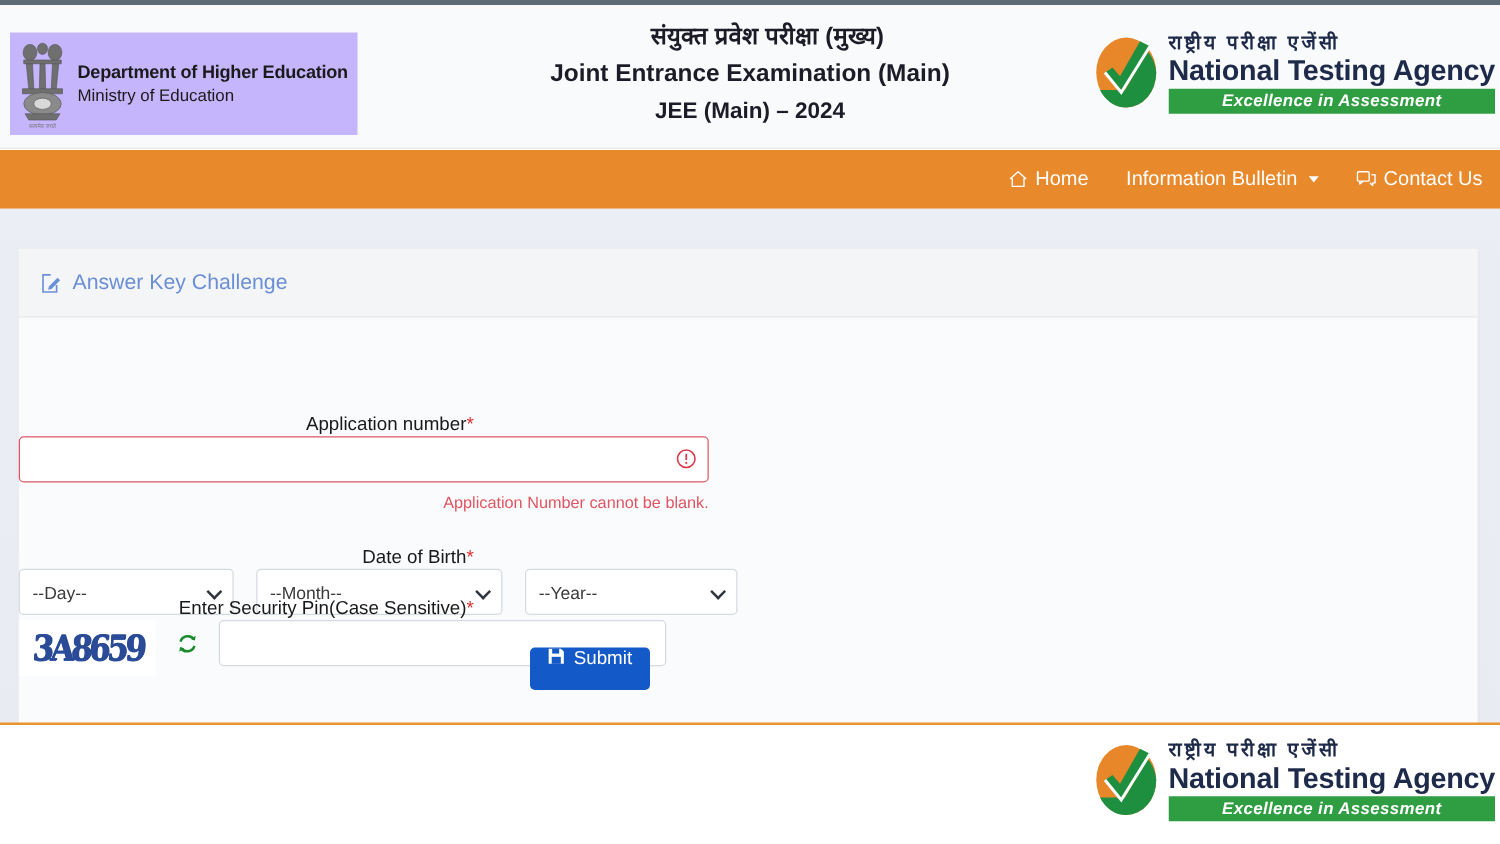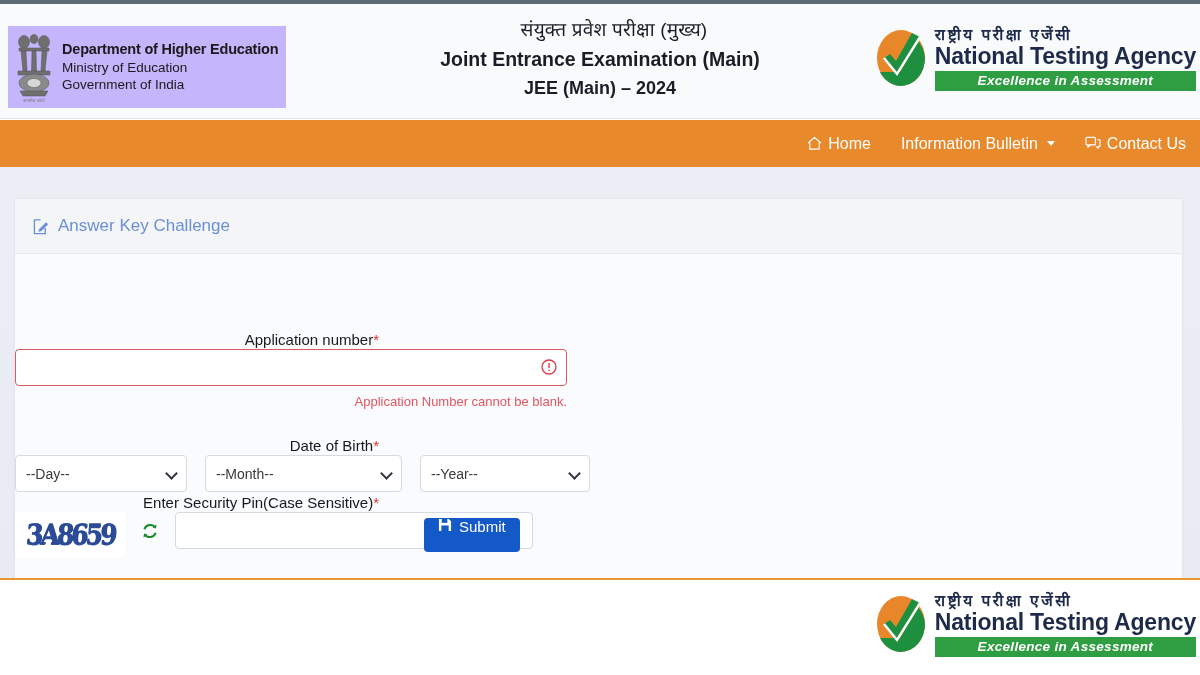--- a/index.html
+++ b/index.html
@@ -33,21 +33,21 @@
   .emblem-img { width: 44px; height: 74px; position: relative; }
   .emblem-text { line-height: 1.28; color: #1a1a1a; }
   .emblem-text .l1 { font-size: 14.5px; font-weight: bold; letter-spacing: -0.2px; }
   .emblem-text .l2, .emblem-text .l3 { font-size: 13.5px; font-weight: normal; }
 
   
   .titles {
     position: absolute; left: 0; top: 12px; width: 1200px;
     text-align: center; color: #1c1c28;
   }
-  .titles .t-hi { font-size: 19px; font-weight: 400; line-height: 1.45; letter-spacing: .2px; margin-left: 28px; }
+  .titles .t-hi { font-size: 19px; font-weight: 700; line-height: 1.45; letter-spacing: .2px; margin-left: 28px; }
   .titles .t-en { font-size: 19.5px; font-weight: bold; line-height: 1.55; }
   .titles .t-yr { font-size: 18px; font-weight: bold; line-height: 1.6; }
 
   
   .nta-logo {
     position: absolute; display: flex; align-items: center; gap: 7px;
   }
   .nta-logo.header-pos { right: 4px; top: 22px; }
   .nta-logo.footer-pos { right: 4px; top: 592px; }
   .nta-mark { width: 54px; height: 62px; flex: 0 0 auto; }
@@ -194,21 +194,20 @@
             <ellipse cx="22" cy="53" rx="15" ry="9" fill="#8a8a8a"></ellipse>
             <ellipse cx="22" cy="53" rx="7" ry="4.5" fill="#d8d8d8"></ellipse>
             <path d="M8 61 h28 l-3 5 h-22 z"></path>
           </g>
           <text x="22" y="72" font-size="4.4" fill="#777" text-anchor="middle" font-family="DejaVu Sans, sans-serif">सत्यमेव जयते</text>
         </svg>
       </div>
       <div class="emblem-text">
         <div class="l1">Department of Higher Education</div>
         <div class="l2">Ministry of Education</div>
-        <div class="l3">Government of India</div>
       </div>
     </div>
 
     <div class="titles">
       <div class="t-hi">संयुक्त प्रवेश परीक्षा (मुख्य)</div>
       <div class="t-en">Joint Entrance Examination (Main)</div>
       <div class="t-yr">JEE (Main) – 2024</div>
     </div>
 
     <div class="nta-logo header-pos">
@@ -309,21 +308,21 @@
           </span>
           <span class="sel-wrap">
             <select class="sel sel-year">
               <option>--Year--</option>
             </select>
             <span class="sel-caret"></span>
           </span>
         </div>
       </div>
 
-      <div class="form-row" style="top:231px; left:0;">
+      <div class="form-row" style="top:215px; left:0;">
         <div class="lbl"><span>Enter Security Pin(Case Sensitive)</span><span class="req">*</span></div>
         <div class="cap-group">
           <div class="cap-img">
             <span class="cap-text">3A8659</span>
           </div>
           <span class="cap-refresh">
             <svg width="18" height="18" viewBox="0 0 18 18" aria-hidden="true">
               <path d="M14.4 5.6 A6.2 6.2 0 0 0 3.4 7.3" fill="none" stroke="#1a8a2e" stroke-width="2"></path>
               <path d="M3.6 12.4 A6.2 6.2 0 0 0 14.6 10.7" fill="none" stroke="#1a8a2e" stroke-width="2"></path>
               <path d="M15.6 2.6 L14.9 6.4 L11.4 5.2 Z" fill="#1a8a2e"></path>

